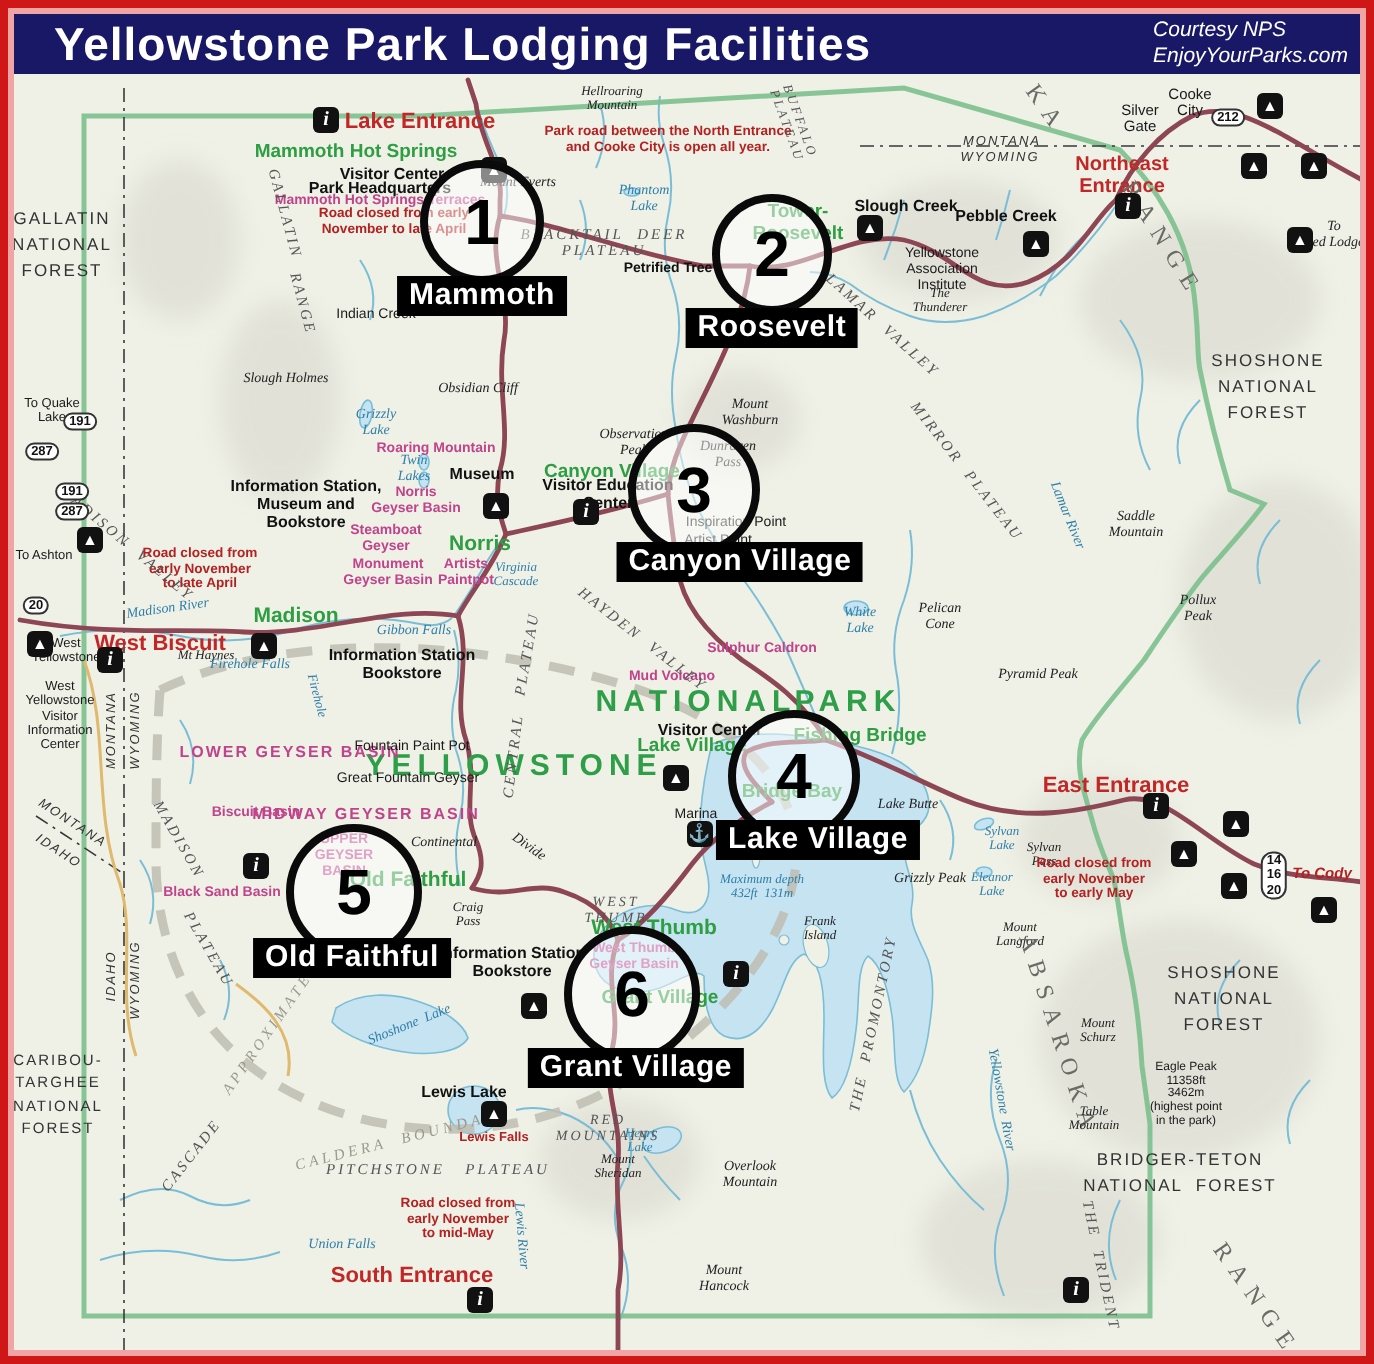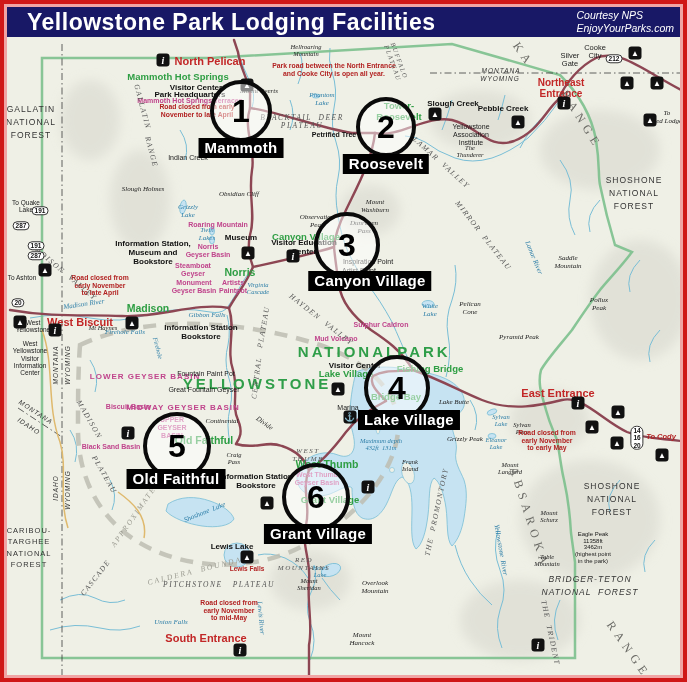--- a/index.html
+++ b/index.html
@@ -149,21 +149,21 @@
           <path d="M229,308 C195,302 160,318 122,316 C90,314 55,318 10,310"></path>
           <path d="M229,308 C236,330 226,350 233,370 C239,390 231,405 238,420 C243,432 240,438 236,444"></path>
           <path d="M236,444 C256,450 266,440 282,446 C300,452 306,462 309,470"></path>
           <path d="M309,470 C322,462 334,448 346,432 C356,419 372,408 386,401"></path>
           <path d="M386,401 C376,391 369,383 373,376 C386,369 400,372 413,370"></path>
           <path d="M413,370 C441,380 462,392 482,400 C512,412 542,405 562,400 C582,395 602,420 627,432 C647,440 667,438 687,442"></path>
           <path d="M413,370 C401,350 386,340 371,330 C351,315 341,300 339,285 C337,272 335,258 334,247"></path>
           <path d="M309,470 C301,490 311,505 306,525 C301,545 311,560 309,580 C307,605 313,625 309,645 L309,675"></path>
         </g>
       </svg>
-    <div class="lb ent" style="left: 203px; top: 24px; transform: translate(-50%, -50%);">North Pelican</div>
+    <div class="lb ent" style="left: 203px; top: 24px; transform: translate(-50%, -50%);">Lake Entrance</div>
         <div class="lb ent" style="font-size: 10px; left: 554px; top: 51px; transform: translate(-50%, -50%);">Northeast
 Entrance</div>
         <div class="lb ent" style="left: 73px; top: 285px; transform: translate(-50%, -50%);">West Biscuit</div>
         <div class="lb ent" style="left: 551px; top: 356px; transform: translate(-50%, -50%);">East Entrance</div>
         <div class="lb ent" style="left: 199px; top: 601px; transform: translate(-50%, -50%);">South Entrance</div>
         <div class="lb grn" style="left: 171px; top: 40px; transform: translate(-50%, -50%);">Mammoth Hot Springs</div>
         <div class="lb grn" style="left: 392px; top: 75px; transform: translate(-50%, -50%);">Tower-
 Roosevelt</div>
         <div class="lb grn" style="left: 299px; top: 200px; transform: translate(-50%, -50%);">Canyon Village</div>
         <div class="lb grn" style="font-size: 10.5px; left: 233px; top: 236px; transform: translate(-50%, -50%);">Norris</div>
@@ -322,21 +322,21 @@
 to mid-May</div>
         <div class="lb forest" style="left: 24px; top: 85px; transform: translate(-50%, -50%);">GALLATIN
 NATIONAL
 FOREST</div>
         <div class="lb forest" style="left: 627px; top: 156px; transform: translate(-50%, -50%);">SHOSHONE
 NATIONAL
 FOREST</div>
         <div class="lb forest" style="left: 605px; top: 462px; transform: translate(-50%, -50%);">SHOSHONE
 NATIONAL
 FOREST</div>
-        <div class="lb forest" style="left: 583px; top: 549px; transform: translate(-50%, -50%); font-style: italic;">BRIDGER-TETON
+        <div class="lb forest" style="left: 583px; top: 549px; transform: translate(-50%, -50%);">BRIDGER-TETON
 NATIONAL  FOREST</div>
         <div class="lb forest" style="font-size: 7.5px; left: 22px; top: 510px; transform: translate(-50%, -50%);">CARIBOU-
 TARGHEE
 NATIONAL
 FOREST</div>
         <div class="lb range" style="left: 522px; top: 481px; transform: translate(-50%, -50%) rotate(72deg);">ABSAROKA</div>
         <div class="lb range" style="left: 621px; top: 613px; transform: translate(-50%, -50%) rotate(55deg);">RANGE</div>
         <div class="lb range" style="left: 574px; top: 83px; transform: translate(-50%, -50%) rotate(58deg);">RANGE</div>
         <div class="lb range" style="left: 516px; top: 18px; transform: translate(-50%, -50%) rotate(55deg);">KA</div>
         <div class="lb caps" style="left: 543px; top: 596px; transform: translate(-50%, -50%) rotate(78deg);">THE  TRIDENT</div>

